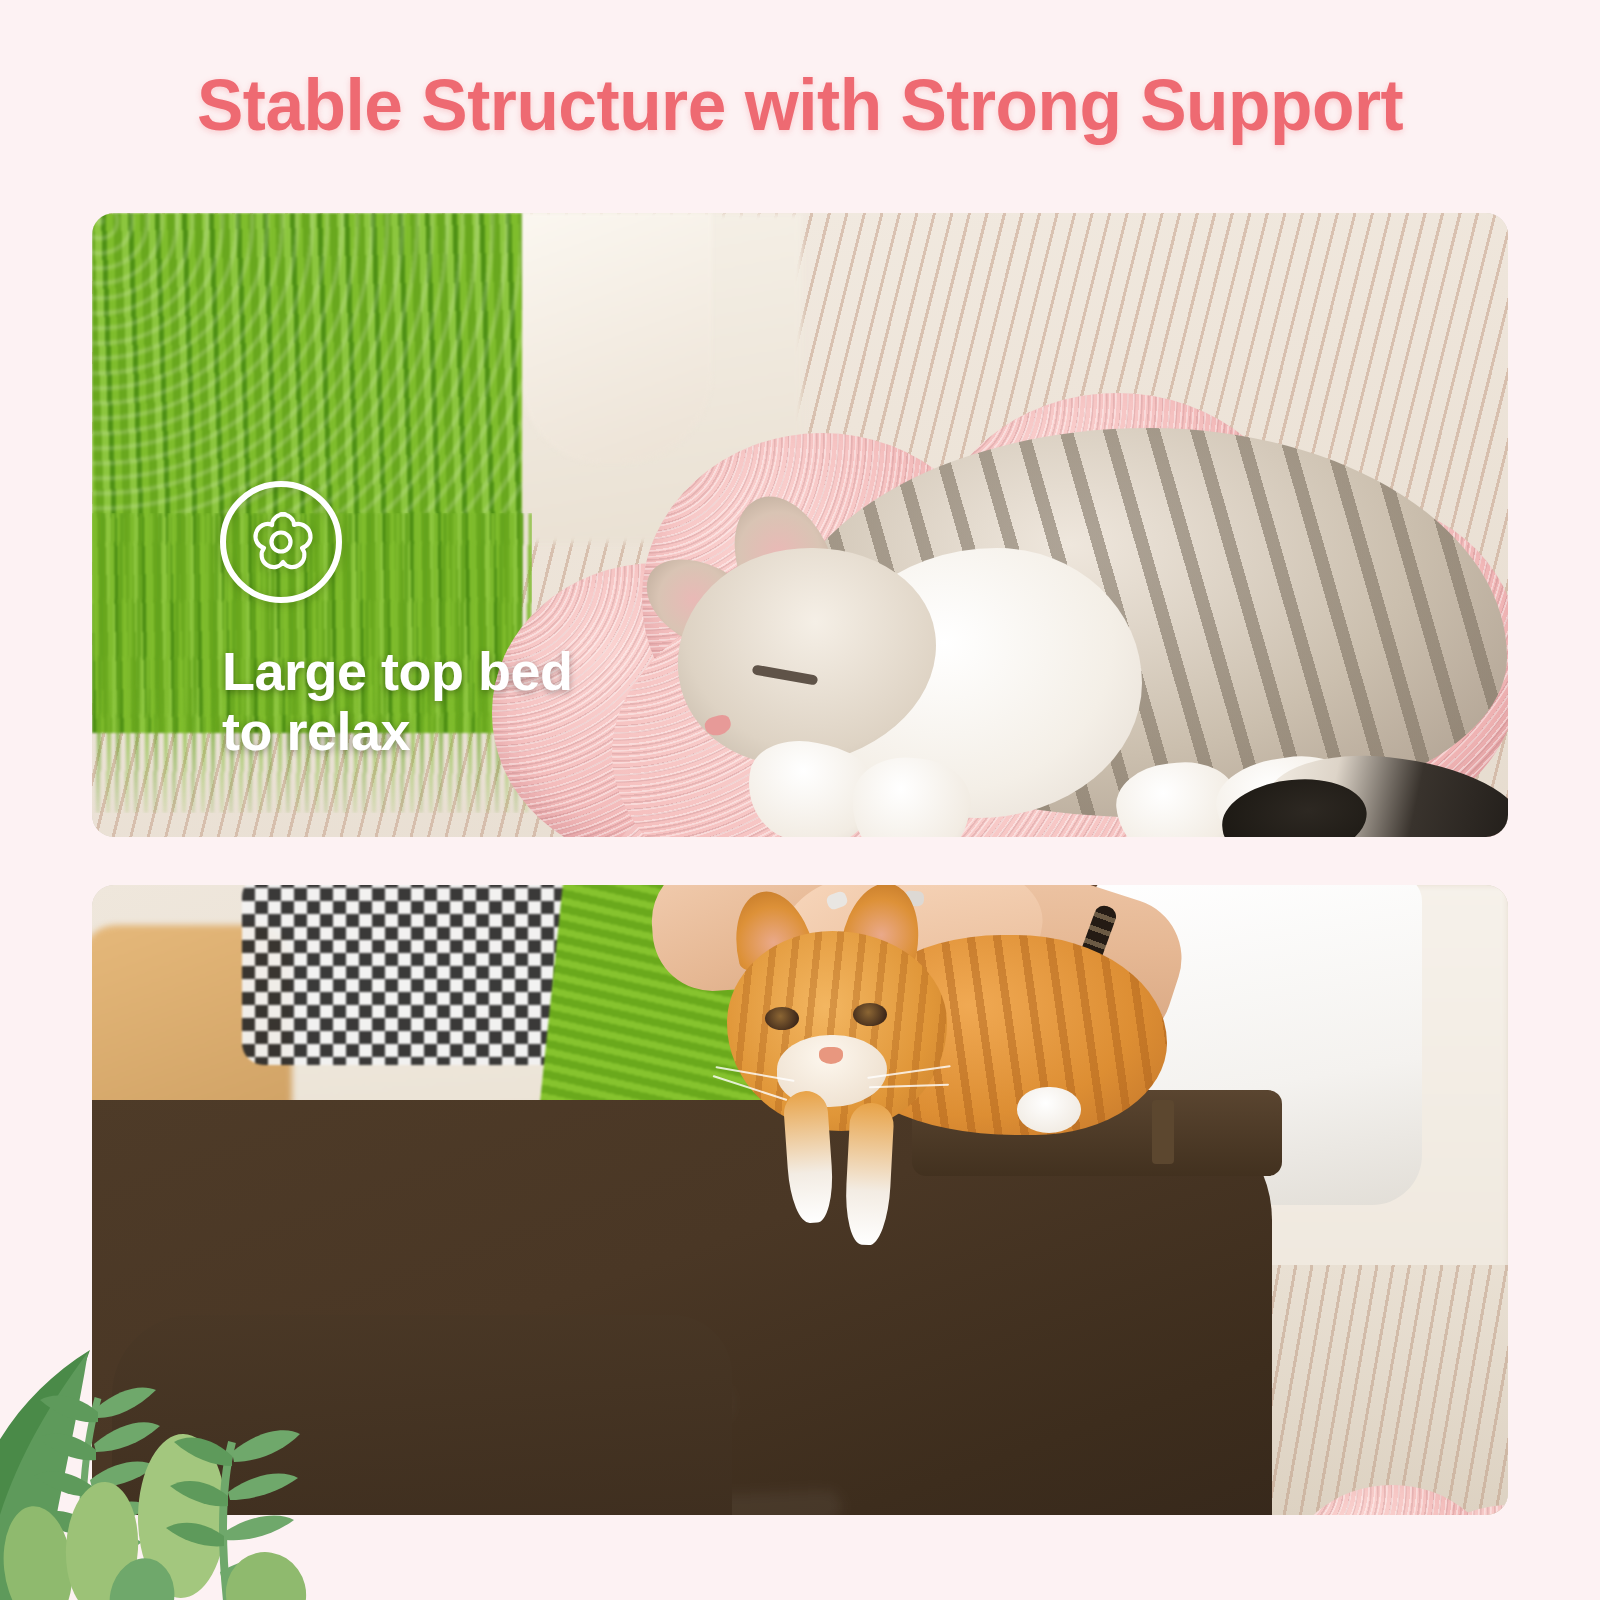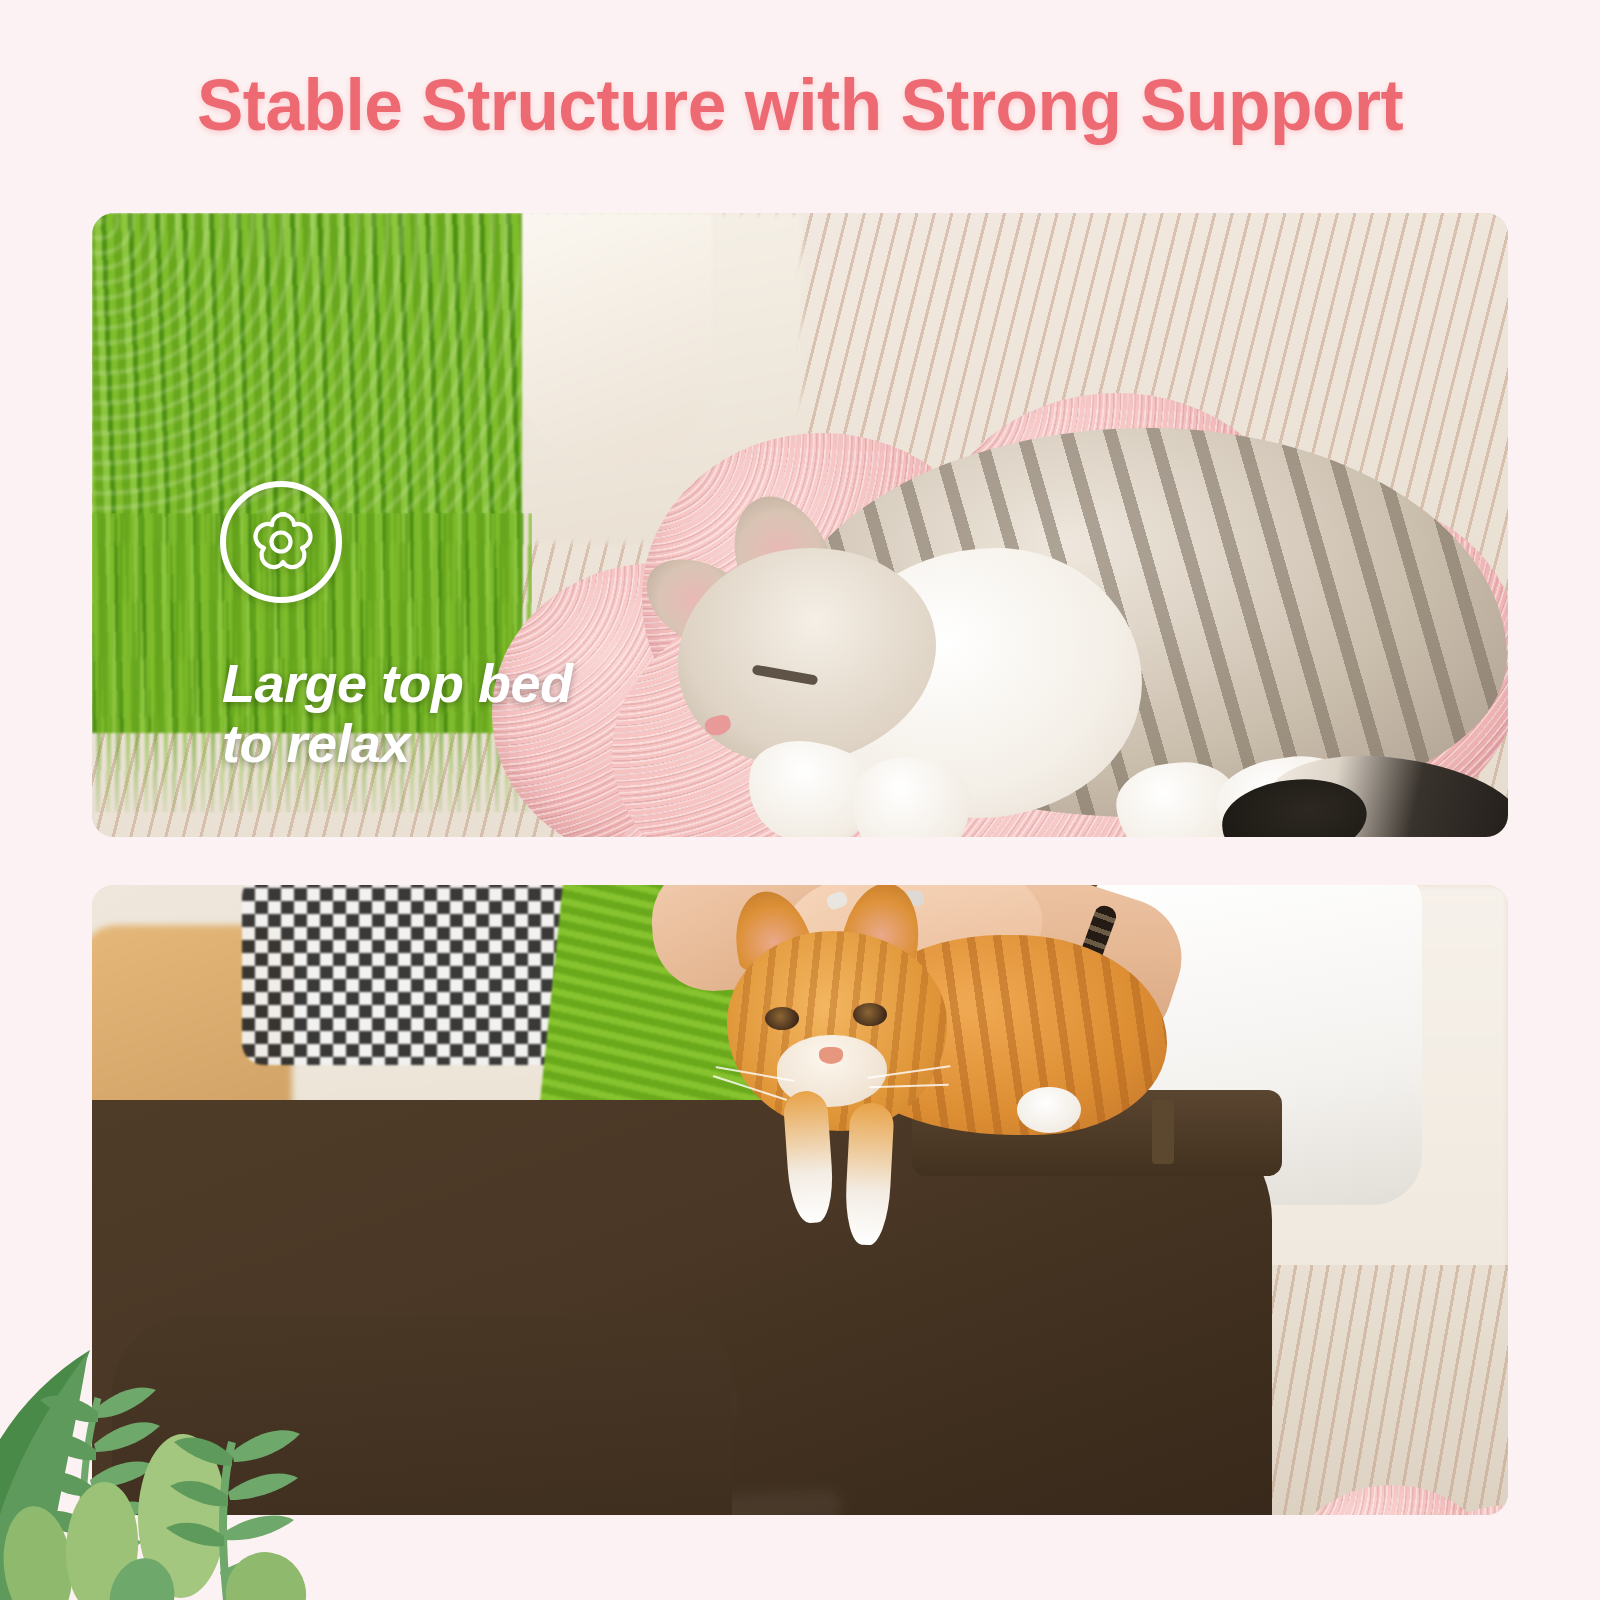--- a/index.html
+++ b/index.html
@@ -417,21 +417,21 @@
   .feature-text{
     position:absolute;
     color:#ffffff;
     font-size:54px;
     font-weight:bold;
     line-height:1.12;
     letter-spacing:-0.5px;
     white-space:pre-line;
     text-shadow:0 2px 7px rgba(0,0,0,.32);
   }
-  #feature-text-1{ left:130px; top:440px;font-style:italic; }
+  #feature-text-1{ left:130px; top:428px; }
 
   
   #plant-decoration{
     position:absolute;
     left:-30px; bottom:-10px;
     width:420px; height:330px;
     pointer-events:none;
   }
 </style>
 </head>

